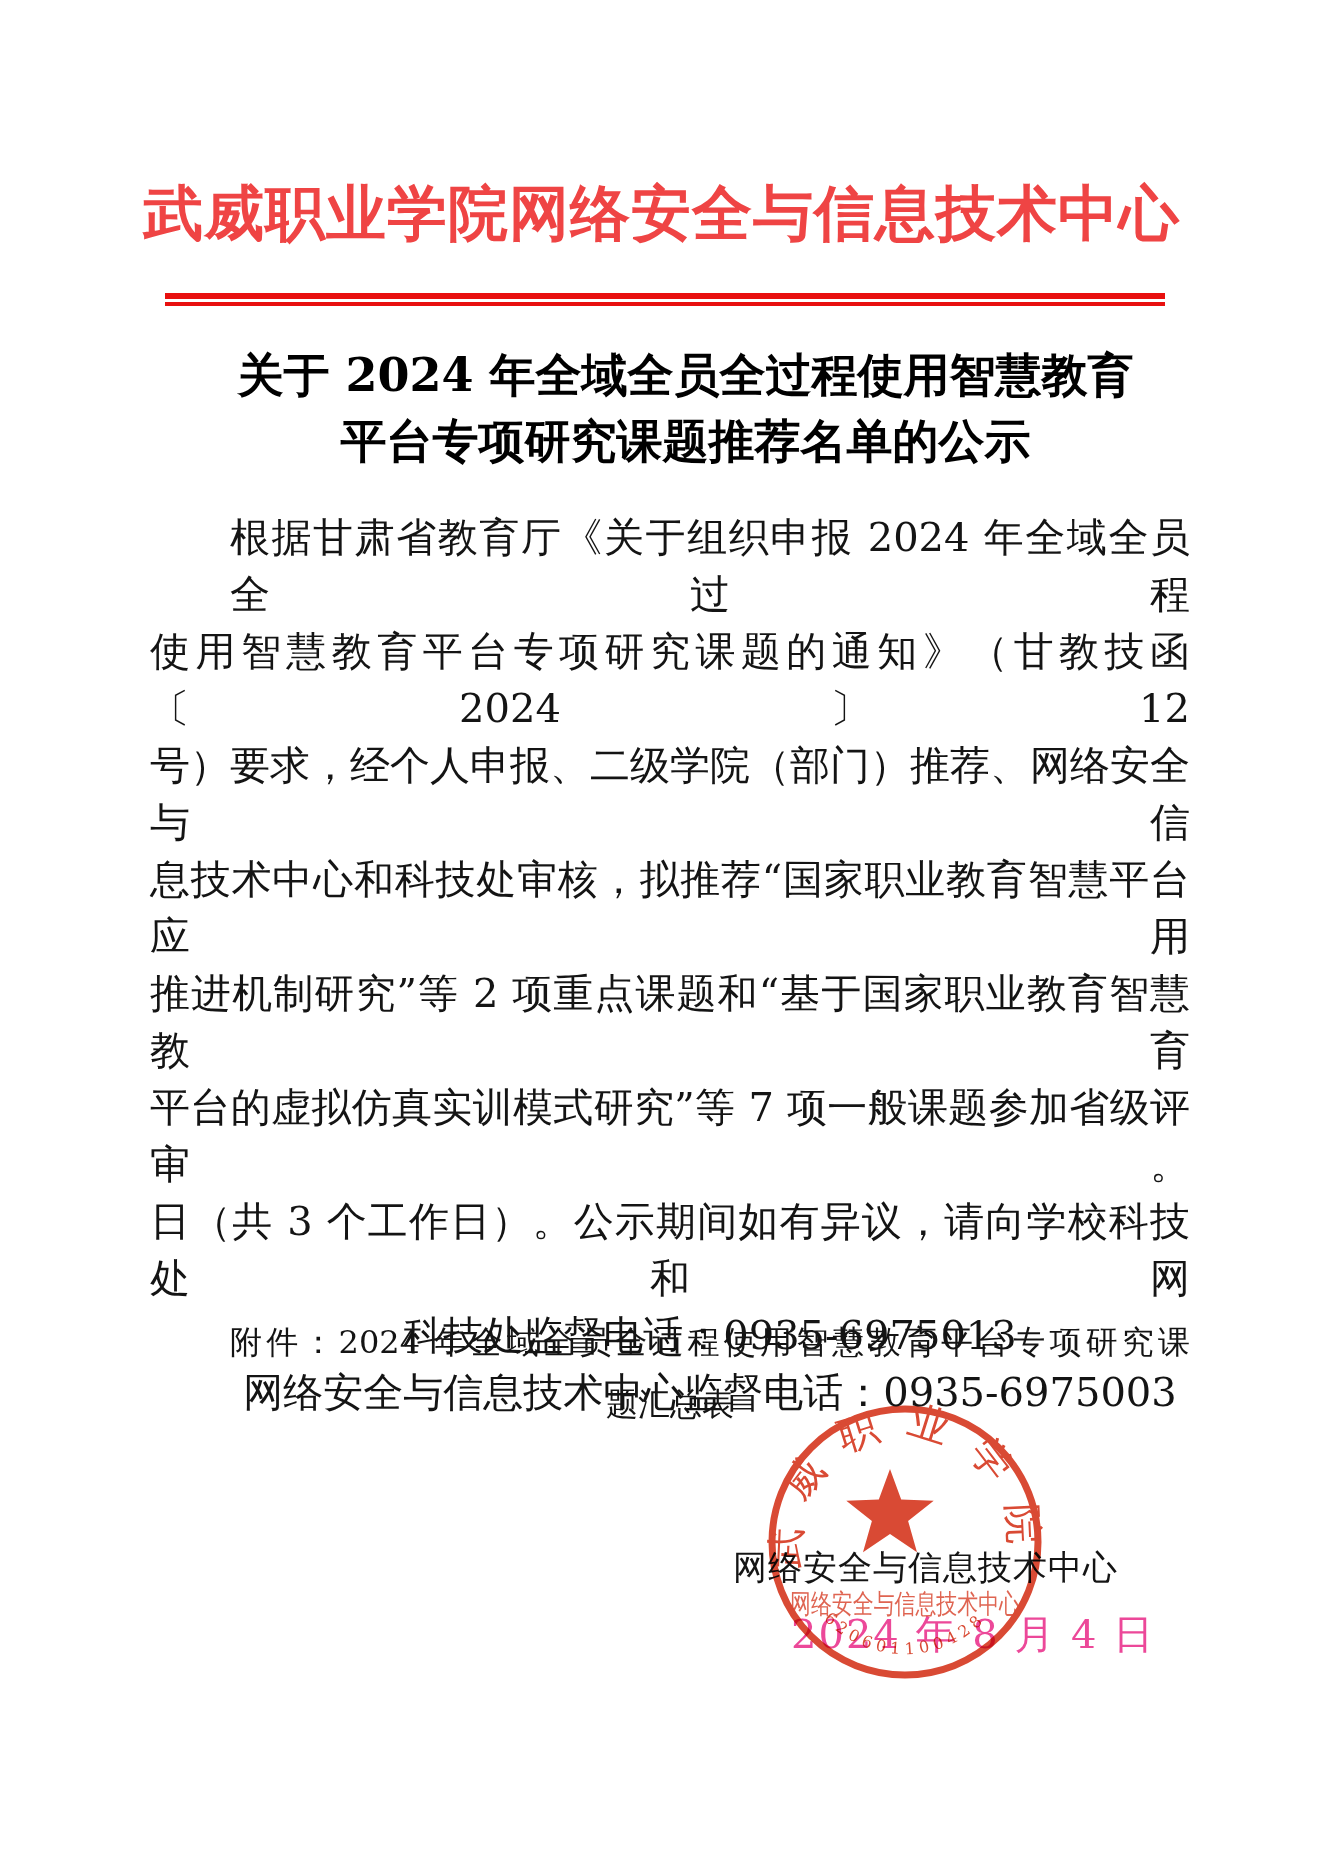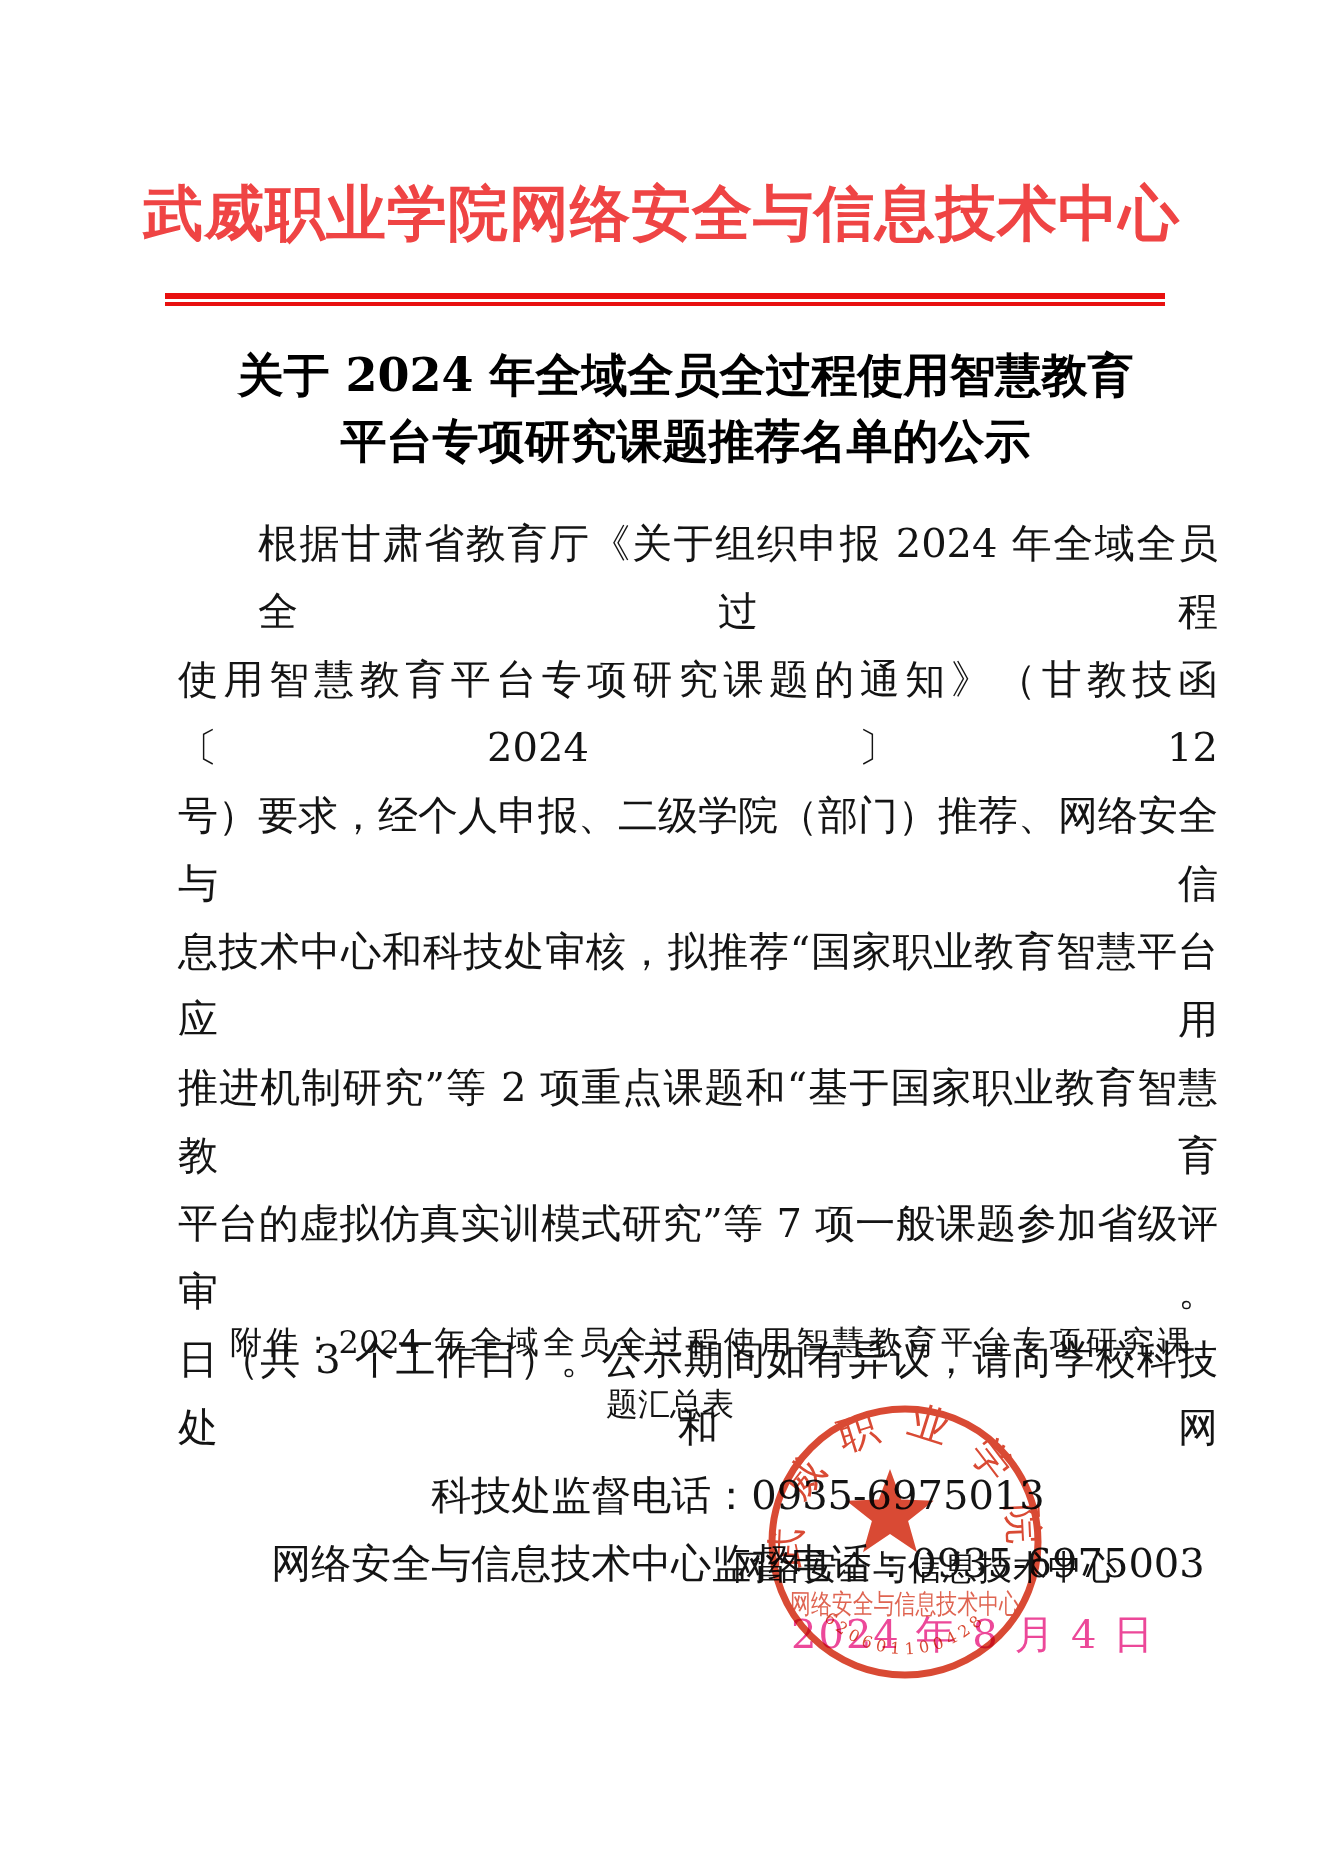--- a/index.html
+++ b/index.html
@@ -34,23 +34,22 @@
     text-align:center;
     font-size:46px;font-weight:bold;
     line-height:66px;
     color:#000;
     white-space:nowrap;
     margin-left:24px;
   }
   
   .body-block{
     position:absolute;top:509px;left:150px;width:1040px;
-    font-size:40px;line-height:68px;
+    font-size:40px;line-height:57px;
     color:#141414;
-    margin-left:28px;
   }
   .attach-block{
     position:absolute;top:1311px;left:150px;width:1040px;
     font-size:32px;line-height:62.3px;
     color:#141414;
   }
   .bl{white-space:nowrap;text-align:center;}
   .bl.j{white-space:normal;text-align:justify;text-align-last:justify;}
   .bl.ind{padding-left:80px;}
   

